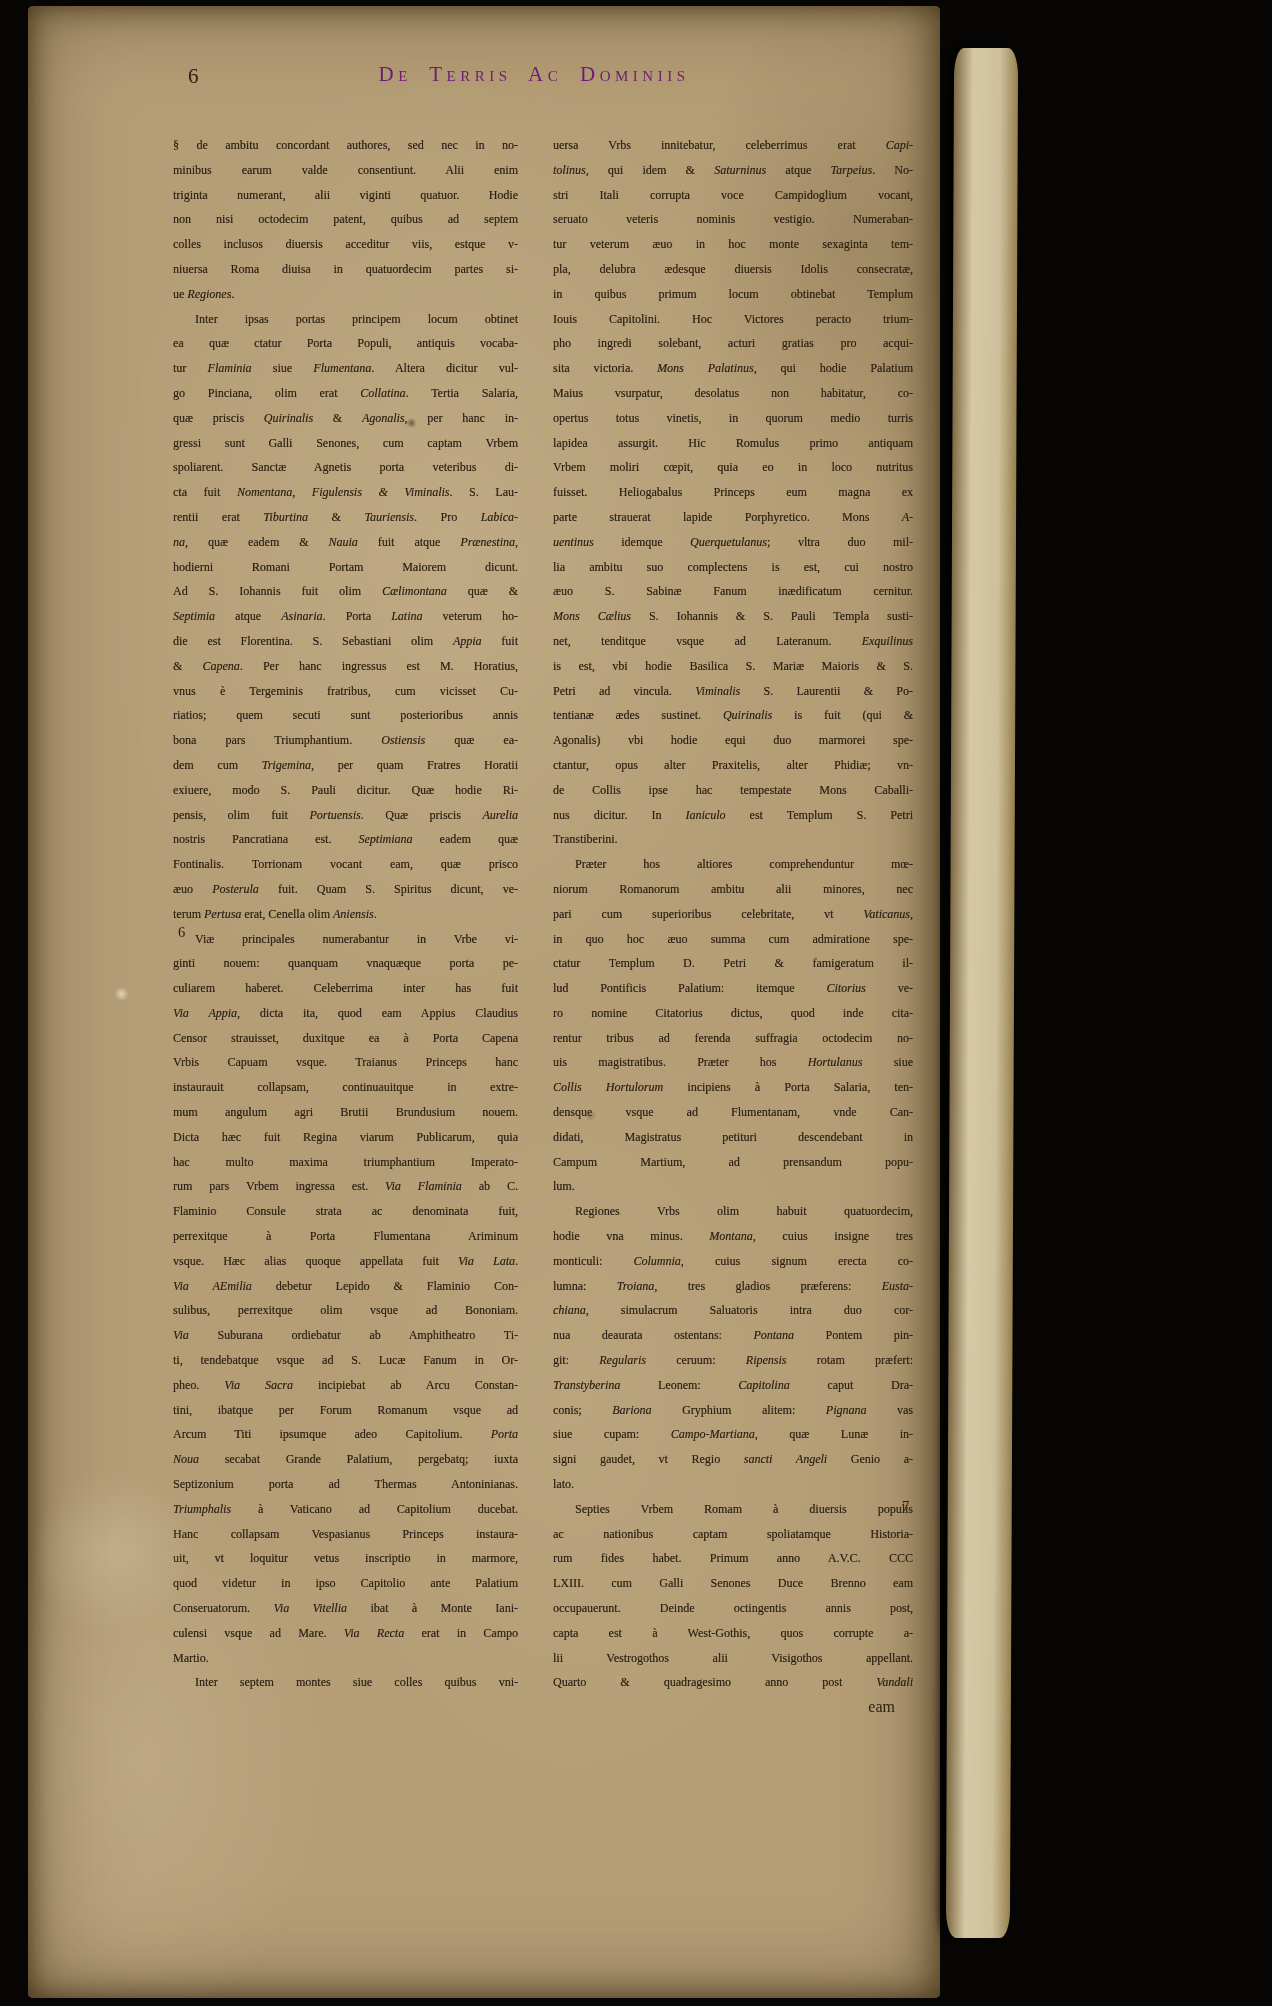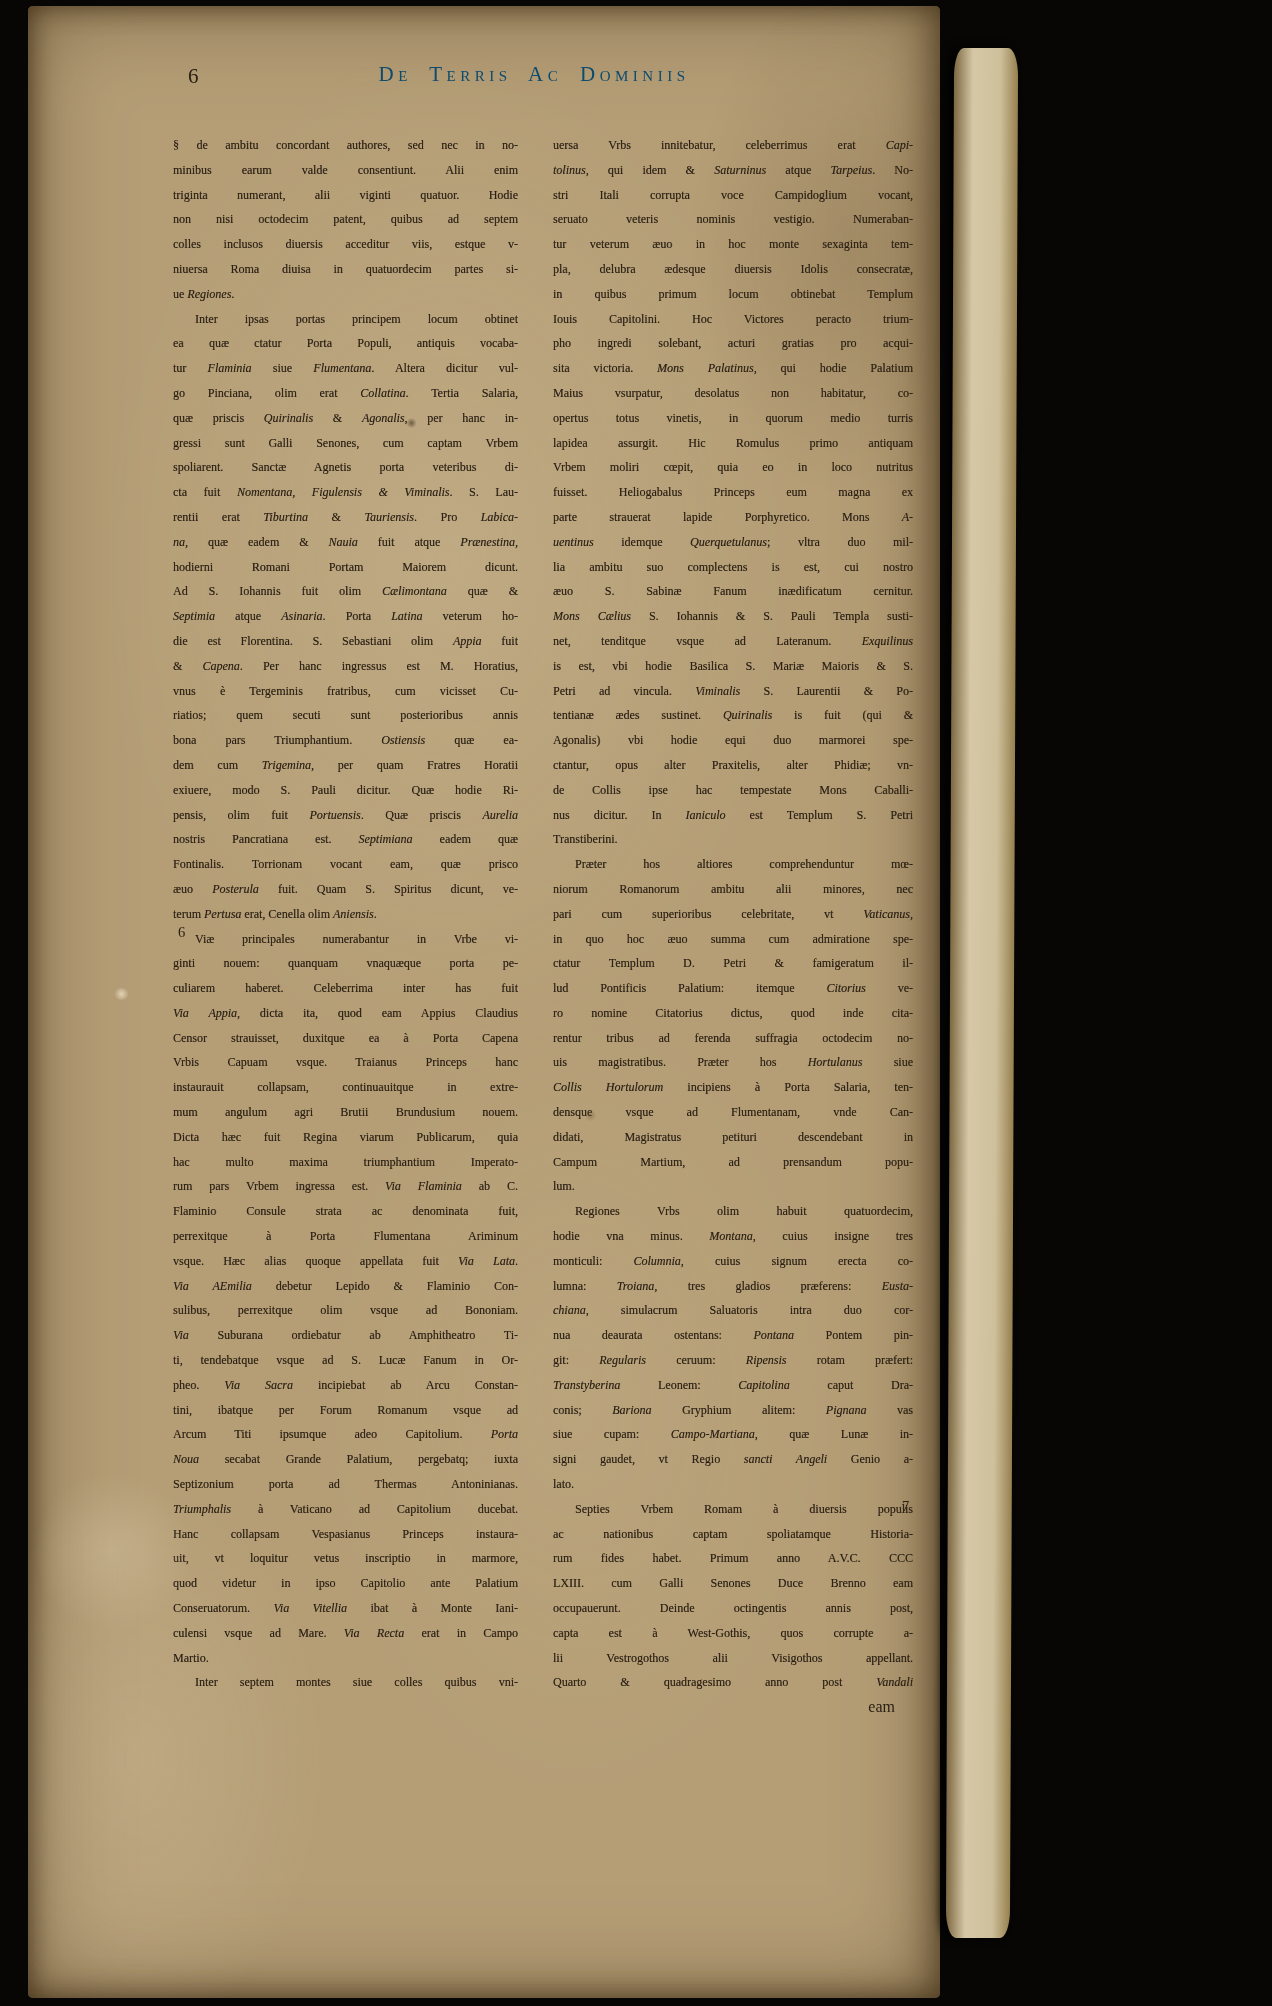--- a/index.html
+++ b/index.html
@@ -28,21 +28,21 @@
       radial-gradient(ellipse 25% 18% at 90% 12%, rgba(90,68,38,.20), transparent 70%);
   }
   .pagenum{
     position:absolute;left:160px;top:58px;
     font-size:21px;color:var(--ink,#2b2014);
   }
   .running-title{
     position:absolute;left:145px;top:56px;width:722px;
     text-align:center;font-variant:small-caps;
     font-size:21px;letter-spacing:4.5px;word-spacing:8px;
-    color:#0c4a6e;
+    color:#701a75;
   }
   .col{
     position:absolute;top:127px;color:var(--ink,#2b2014);
     font-size:12px;line-height:24.8px;
     text-shadow:0.3px 0.3px 0.6px rgba(43,32,20,.45);
   }
   .col-left{left:145px;width:345px;}
   .col-right{left:525px;width:360px;}
   .line{
     height:24.8px;overflow:hidden;

